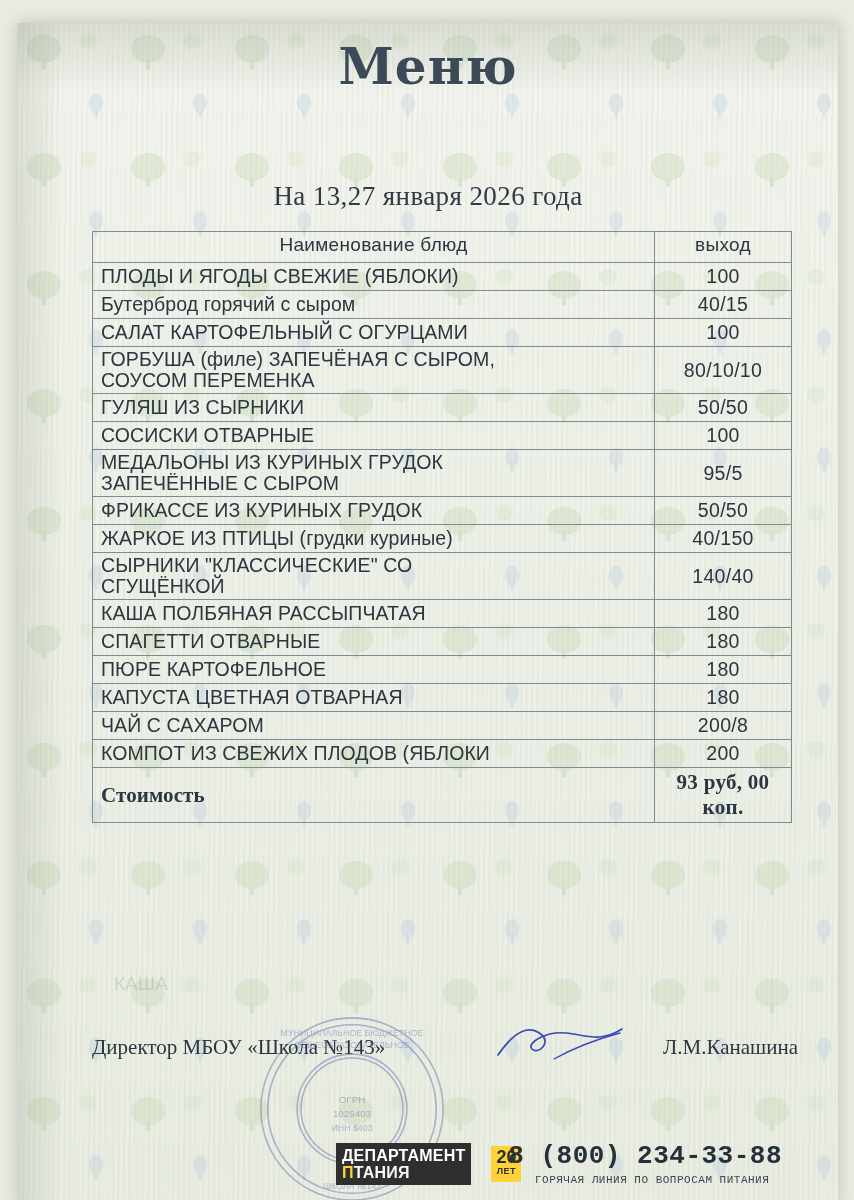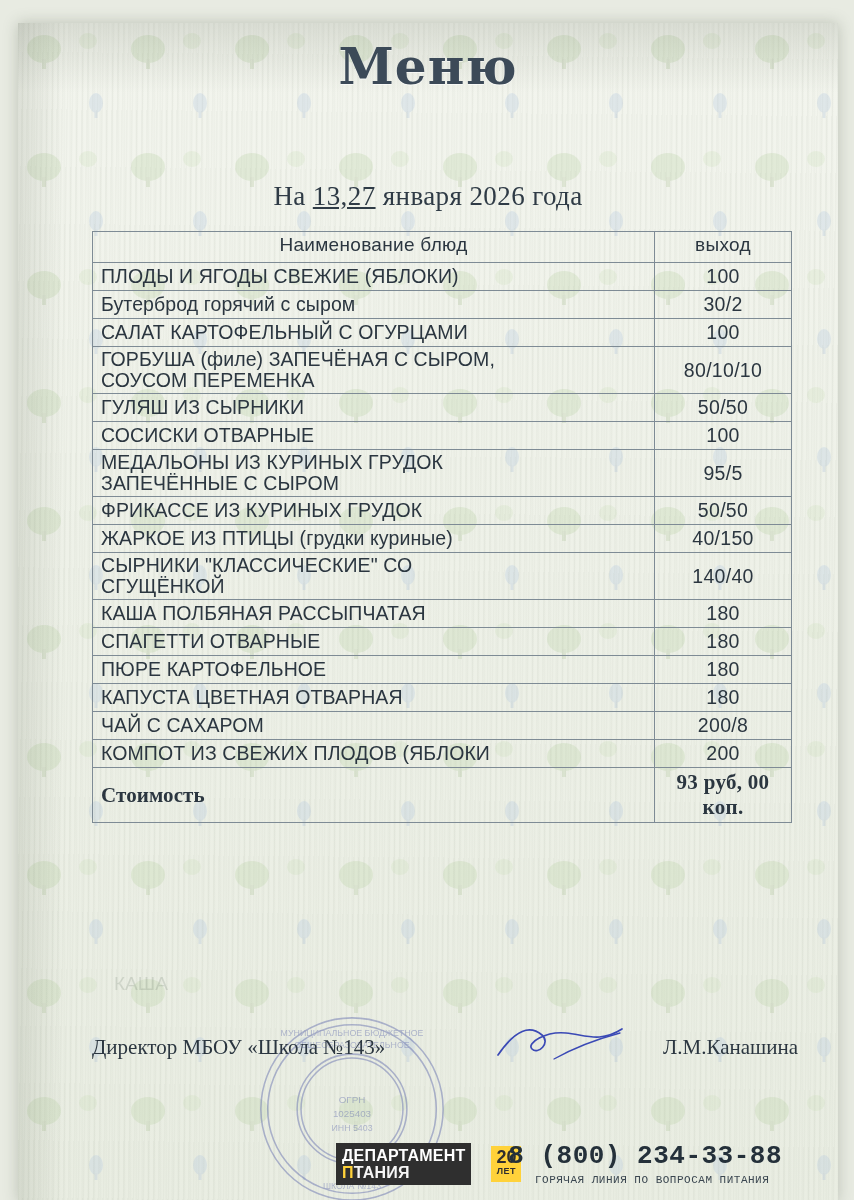--- a/index.html
+++ b/index.html
@@ -86,21 +86,20 @@
     top: 158px;
     left: 0;
     right: 0;
     text-align: center;
     font-size: 27px;
     color: #2f3b46;
     font-family: "Liberation Serif", serif;
     letter-spacing: .4px;
   }
   .date-line .u {
-    text-decoration: underline;
   }
 
   
   table.menu {
     position: absolute;
     top: 208px;
     left: 74px;
     width: 700px;
     border-collapse: collapse;
     font-family: "Liberation Sans", sans-serif;
@@ -278,21 +277,21 @@
         <tr class="hdr">
           <td>Наименование блюд</td>
           <td>выход</td>
         </tr>
       <tr>
             <td class="name">ПЛОДЫ И ЯГОДЫ СВЕЖИЕ (ЯБЛОКИ)</td>
             <td class="out">100</td>
           </tr>
           <tr>
             <td class="name">Бутерброд горячий с сыром</td>
-            <td class="out">30/2</td>
+            <td class="out">40/15</td>
           </tr>
           <tr>
             <td class="name">САЛАТ КАРТОФЕЛЬНЫЙ С ОГУРЦАМИ</td>
             <td class="out">100</td>
           </tr>
           <tr>
             <td class="name">
               <span class="sub">ГОРБУША (филе) ЗАПЕЧЁНАЯ С СЫРОМ,</span>
               <span class="sub">СОУСОМ ПЕРЕМЕНКА</span>
             </td>

